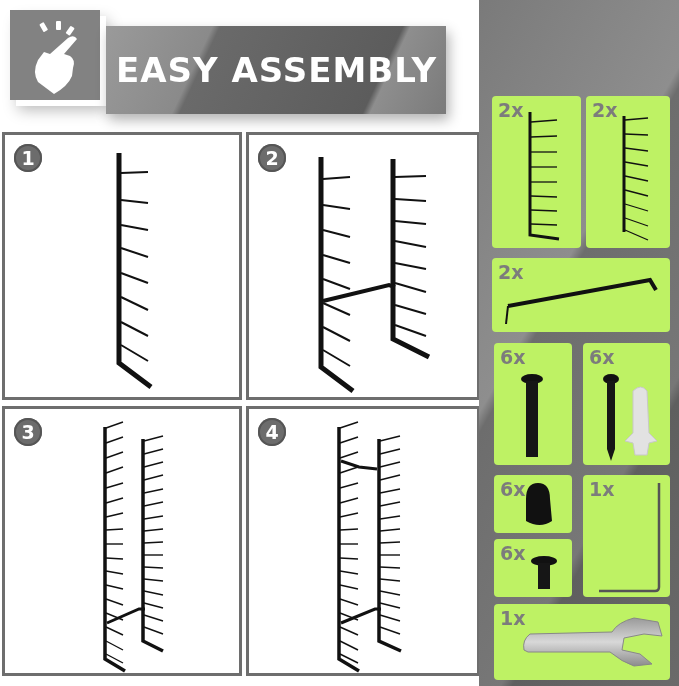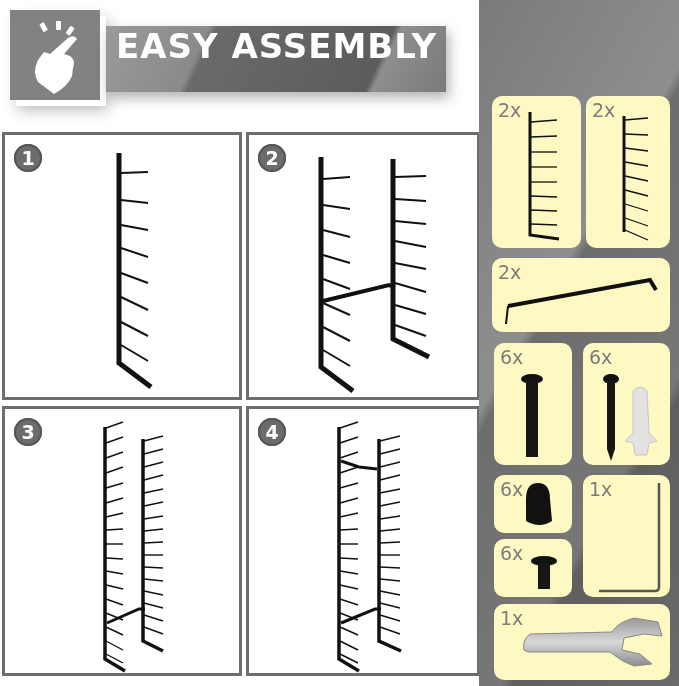--- a/index.html
+++ b/index.html
@@ -1,29 +1,29 @@
 <!DOCTYPE html>
 <html><head>
 <meta charset="utf-8">
 <style>
   html,body{margin:0;padding:0;}
   body{width:679px;height:686px;position:relative;overflow:hidden;background:#ffffff;font-family:"Liberation Sans",sans-serif;}
   .abs{position:absolute;}
   
   .hand-box{left:10px;top:10px;width:90px;height:90px;background:#828282;box-shadow:6px 6px 0 #fff,8px 10px 14px rgba(0,0,0,.28);}
-  .title-bar{left:106px;top:26px;width:340px;height:66px;background:linear-gradient(115deg,#9a9a9a 0%,#8a8a8a 28%,#6a6a6a 30%,#5c5c5c 78%,#8e8e8e 80%,#7a7a7a 100%);box-shadow:3px 6px 12px rgba(0,0,0,.3);display:flex;}
+  .title-bar{left:106px;top:26px;width:340px;height:88px;background:linear-gradient(115deg,#9a9a9a 0%,#8a8a8a 28%,#6a6a6a 30%,#5c5c5c 78%,#8e8e8e 80%,#7a7a7a 100%);box-shadow:3px 6px 12px rgba(0,0,0,.3);display:flex;align-items:center;}
   .title-text{color:#fff;font-family:"DejaVu Sans",sans-serif;font-weight:bold;font-size:34px;letter-spacing:1px;padding-left:10px;white-space:nowrap;}
   
   .step{background:#fff;border:3px solid #6e6e6e;box-sizing:border-box;}
   .badge{position:absolute;left:9px;top:9px;width:28px;height:28px;border-radius:50%;background:#6c6c6c;color:#fff;font-family:"DejaVu Sans",sans-serif;font-weight:bold;font-size:19px;line-height:28px;text-align:center;box-shadow:inset 0 0 0 2px #555;}
   .step svg{position:absolute;left:0;top:0;}
   
   .panel{left:479px;top:0;width:200px;height:686px;background:linear-gradient(120deg,#7a7a7a 0%,#8e8e8e 40%,#6d6d6d 42%,#777 70%,#5f5f5f 72%,#6a6a6a 100%);}
   .inc-title{left:492px;top:10px;color:#fff;font-family:"DejaVu Sans",sans-serif;font-weight:bold;font-size:28px;line-height:44px;letter-spacing:1px;}
-  .card{background:#fef9c3;border-radius:10px;}
+  .card{background:#bef264;border-radius:4px;font-weight:bold;}
   .qty{position:absolute;left:6px;top:3px;color:#7c7c7c;font-size:19px;font-family:"DejaVu Sans",sans-serif;}
   .card svg{position:absolute;left:0;top:0;}
 </style>
 </head>
 <body>
 
 <div class="abs hand-box">
   <svg width="90" height="90" viewBox="0 0 90 90">
     <g fill="#fff">
       <rect x="31" y="13" width="5" height="9" rx="1" transform="rotate(-30 33 17)"></rect>

